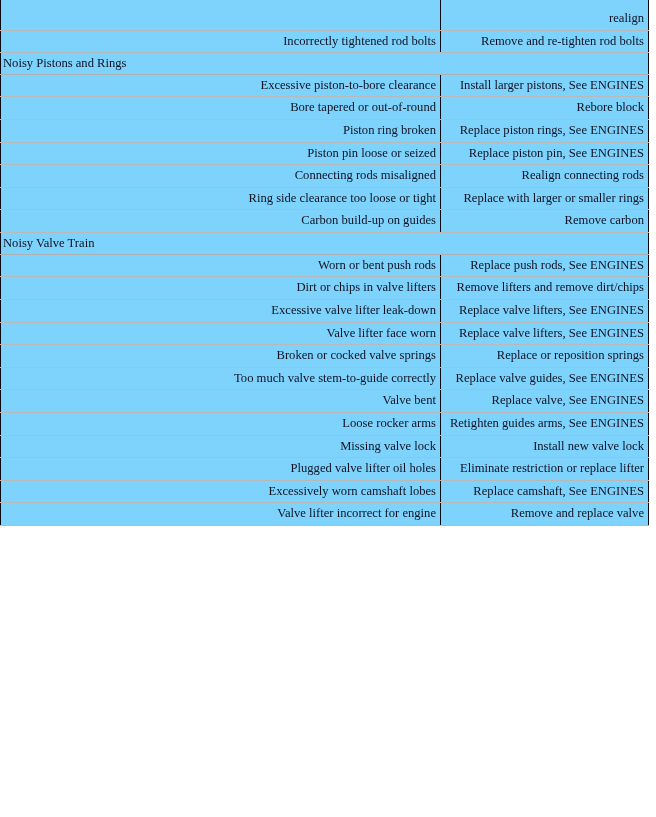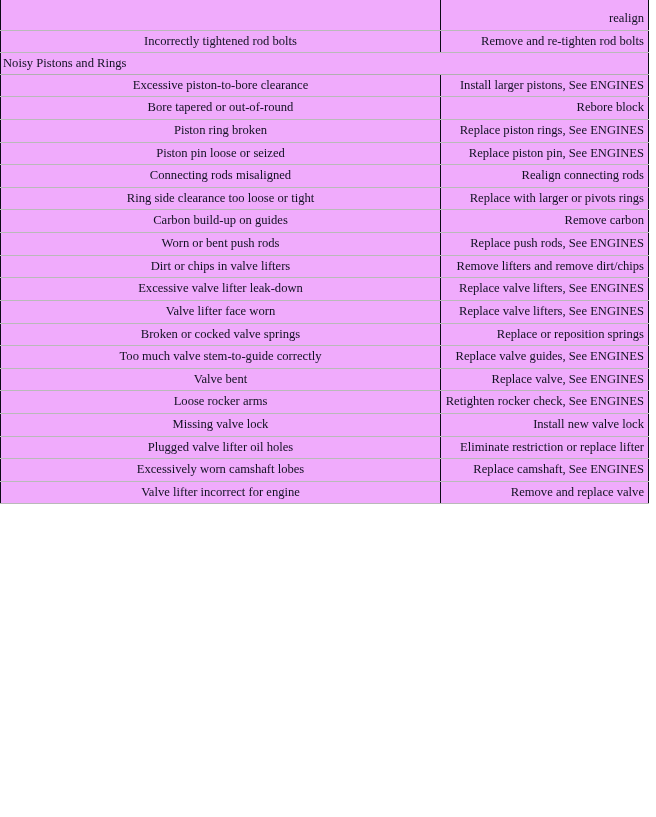--- a/index.html
+++ b/index.html
@@ -37,26 +37,26 @@
   table.tsb col.c-corr  { width: 208px; }
 
   
   table.tsb td {
     border-left: 1.5px solid #0a0a14;
     border-right: 1.5px solid #0a0a14;
     border-top: 1.2px solid #b9b9b9;
     border-bottom: 1.2px solid #b9b9b9;
     padding: 2px 4px 3px 4px;
     vertical-align: top;
-    background: #f0abfc;
+    background: #7dd3fc;
   }
 
   
   td.cause {
-    text-align: center;
+    text-align: right;
     padding-left: 24px;
     border-right: 1px solid #0a0a14;
     margin-left: 29px;
   }
   
   td.corr {
     text-align: right;
     padding-right: 2px;
     border-left: 1px solid #0a0a14;
   }
@@ -114,25 +114,28 @@
         <tr class="item">
           <td class="cause">Piston pin loose or seized</td>
           <td class="corr">Replace piston pin, See ENGINES</td>
         </tr>
         <tr class="item">
           <td class="cause">Connecting rods misaligned</td>
           <td class="corr">Realign connecting rods</td>
         </tr>
         <tr class="item">
           <td class="cause">Ring side clearance too loose or tight</td>
-          <td class="corr">Replace with larger or pivots rings</td>
+          <td class="corr">Replace with larger or smaller rings</td>
         </tr>
         <tr class="item">
           <td class="cause">Carbon build-up on guides</td>
           <td class="corr">Remove carbon</td>
+        </tr>
+        <tr class="section">
+          <td colspan="2">Noisy Valve Train</td>
         </tr>
         <tr class="item">
           <td class="cause">Worn or bent push rods</td>
           <td class="corr">Replace push rods, See ENGINES</td>
         </tr>
         <tr class="item">
           <td class="cause">Dirt or chips in valve lifters</td>
           <td class="corr">Remove lifters and remove dirt/chips</td>
         </tr>
         <tr class="item">
@@ -150,21 +153,21 @@
         <tr class="item">
           <td class="cause">Too much valve stem-to-guide correctly</td>
           <td class="corr">Replace valve guides, See ENGINES</td>
         </tr>
         <tr class="item">
           <td class="cause">Valve bent</td>
           <td class="corr">Replace valve, See ENGINES</td>
         </tr>
         <tr class="item">
           <td class="cause">Loose rocker arms</td>
-          <td class="corr">Retighten rocker check, See ENGINES</td>
+          <td class="corr">Retighten guides arms, See ENGINES</td>
         </tr>
         <tr class="item">
           <td class="cause">Missing valve lock</td>
           <td class="corr">Install new valve lock</td>
         </tr>
         <tr class="item">
           <td class="cause">Plugged valve lifter oil holes</td>
           <td class="corr">Eliminate restriction or replace lifter</td>
         </tr>
         <tr class="item">

